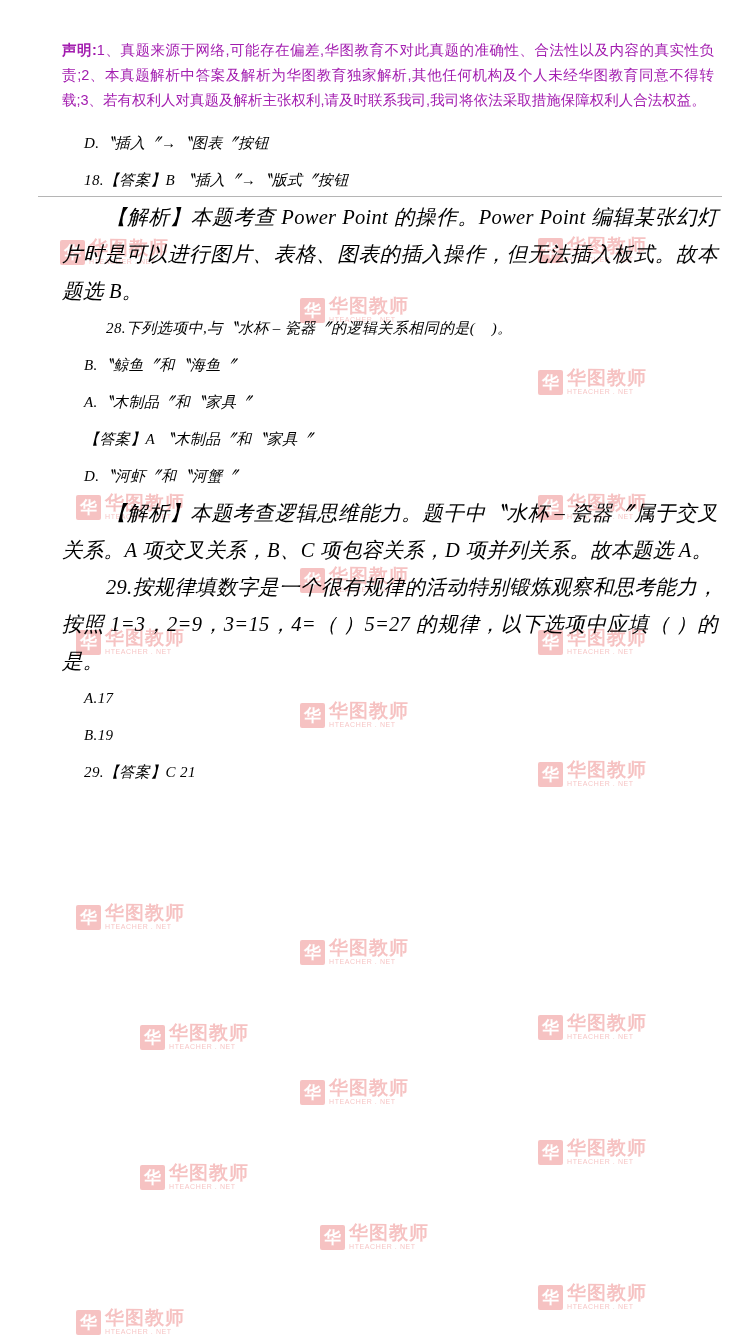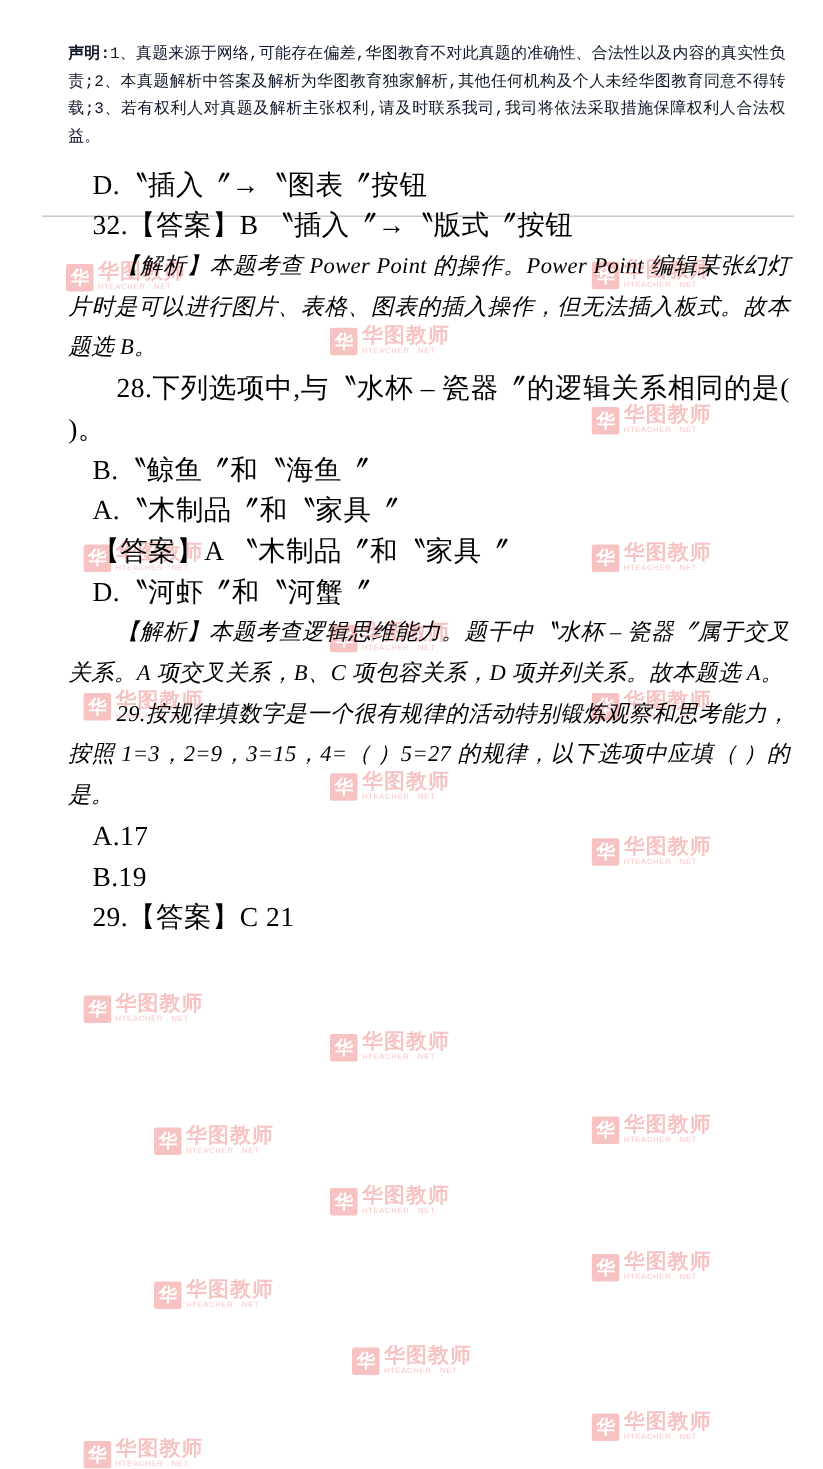--- a/index.html
+++ b/index.html
@@ -20,25 +20,25 @@
     width: 748px;
     height: 1335px;
     box-sizing: border-box;
     padding: 0;
   }
 
   
   .disclaimer {
     position: relative;
     margin: 38px 34px 0 62px;
-    color: #0f172a;
+    color: #a21caf;
     font-size: 14.5px;
     line-height: 25px;
     text-align: justify;
-    font-family: Liberation Mono, monospace;
+    font-family: Liberation Sans, sans-serif;
     z-index: 3;
   }
   .disclaimer b {
     font-weight: bold;
   }
   .rule {
     position: absolute;
     left: 38px;
     right: 26px;
     top: 158px;
@@ -46,25 +46,26 @@
     z-index: 3;
   }
 
   
   .content {
     position: relative;
     margin: 12px 30px 0 62px;
     z-index: 3;
   }
   .line {
-    font-size: 25px;
+    font-size: 15px;
     line-height: 37px;
     letter-spacing: 0.4px;
     text-align: justify;
     white-space: pre-wrap;
+    font-style: italic;
   }
   .indent1 { text-indent: 22px; }
   .indent2 { text-indent: 44px; }
   .block {
     font-size: 20.5px;
     line-height: 37px;
     letter-spacing: 0.3px;
     text-align: justify;
     text-indent: 44px;
     font-style: italic;
@@ -266,21 +267,21 @@
       <div class="t2">HTEACHER . NET</div>
     </div>
   </div>
 
   <div class="disclaimer"><b>声明:</b><span>1、真题来源于网络,可能存在偏差,华图教育不对此真题的准确性、合法性以及内容的真实性负责;2、本真题解析中答案及解析为华图教育独家解析,其他任何机构及个人未经华图教育同意不得转载;3、若有权利人对真题及解析主张权利,请及时联系我司,我司将依法采取措施保障权利人合法权益。</span></div>
 
   <div class="rule"></div>
 
   <div class="content">
     <div class="line indent1">D.〝插入〞→〝图表〞按钮</div>
-    <div class="line indent1">32.【答案】B 〝插入〞→〝版式〞按钮</div>
+    <div class="line indent1">18.【答案】B 〝插入〞→〝版式〞按钮</div>
     <div class="block">【解析】本题考查 Power Point 的操作。Power Point 编辑某张幻灯片时是可以进行图片、表格、图表的插入操作，但无法插入板式。故本题选 B。</div>
     <div class="line indent2">28.下列选项中,与〝水杯 – 瓷器〞的逻辑关系相同的是(    )。</div>
     <div class="line indent1">B.〝鲸鱼〞和〝海鱼〞</div>
     <div class="line indent1">A.〝木制品〞和〝家具〞</div>
     <div class="line indent1">【答案】A 〝木制品〞和〝家具〞</div>
     <div class="line indent1">D.〝河虾〞和〝河蟹〞</div>
     <div class="block">【解析】本题考查逻辑思维能力。题干中〝水杯 – 瓷器〞属于交叉关系。A 项交叉关系，B、C 项包容关系，D 项并列关系。故本题选 A。</div>
     <div class="block">29.按规律填数字是一个很有规律的活动特别锻炼观察和思考能力，按照 1=3，2=9，3=15，4=（    ）5=27 的规律，以下选项中应填（    ）的是。</div>
     <div class="line indent1">A.17</div>
     <div class="line indent1">B.19</div>

